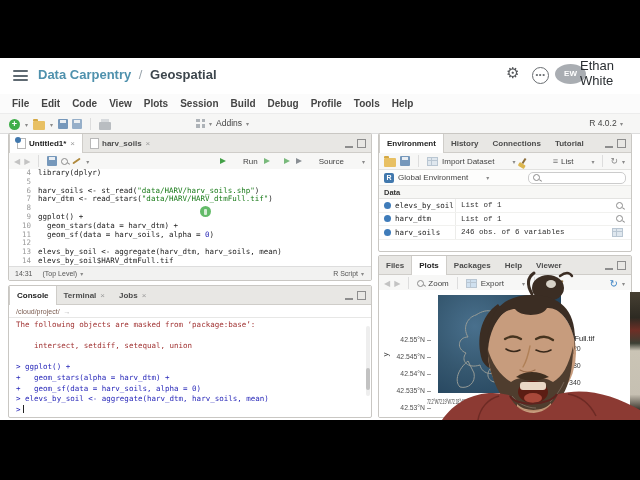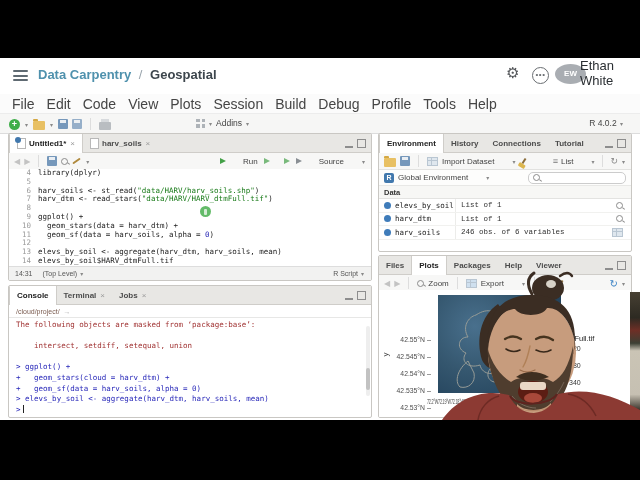--- a/index.html
+++ b/index.html
@@ -19,21 +19,21 @@
   .gear{position:absolute;left:506px;top:6px;font-size:15px;color:#55585b;}
   .dots{position:absolute;left:532px;top:9px;width:15px;height:15px;border:1.4px solid #6a6e72;border-radius:50%;
         color:#6a6e72;font-size:8px;line-height:14px;text-align:center;letter-spacing:.5px;}
   .avatar{position:absolute;left:555px;top:6px;width:31px;height:20px;border-radius:50%;background:#a9adb2;
           color:#fff;font-size:8px;font-weight:bold;text-align:center;line-height:20px;}
   .uname{position:absolute;left:580px;top:0;font-size:13px;color:#2b2f33;}
 
   
   .menubar{position:absolute;left:0;top:36px;width:640px;height:20px;background:#fbfbfb;border-bottom:1px solid #ececec;
            display:flex;align-items:center;padding-left:12px;box-sizing:border-box;}
-  .menubar span{font-size:14px;font-weight:normal;color:#454545;margin-right:12px;cursor:pointer;}
+  .menubar span{font-size:10px;font-weight:bold;color:#454545;margin-right:12px;cursor:pointer;}
   .toolbar{position:absolute;left:0;top:56px;width:640px;height:19px;background:#f6f6f5;border-bottom:1px solid #dcdcdc;}
   .ticon{display:inline-block;vertical-align:middle;}
   .newdoc{width:11px;height:11px;border-radius:50%;background:#3fae49;color:#fff;font-size:9px;line-height:10px;text-align:center;font-weight:bold;}
   .folder{width:12px;height:9px;background:#e8c063;border-radius:1px;position:relative;margin-top:2px;}
   .folder:before{content:"";position:absolute;top:-2px;left:0;width:5px;height:2px;background:#d4a843;border-radius:1px 1px 0 0;}
   .floppy{width:10px;height:10px;background:#7698bb;border-radius:1px;position:relative;}
   .floppy:before{content:"";position:absolute;top:1px;left:2px;width:6px;height:3px;background:#e9eef3;}
   .floppy.dim{opacity:.75;}
   .printer{width:12px;height:8px;background:#b9bdc1;border-radius:1px;margin-top:3px;position:relative;}
   .printer:before{content:"";position:absolute;top:-3px;left:2px;width:8px;height:3px;background:#d7dadd;}
@@ -276,21 +276,21 @@
       <div class="cpath">
         <span>/cloud/project/</span>
           <span class="go">→</span>
       </div>
       <div class="cbody">
         <div class="cline msg">The following objects are masked from ‘package:base’:</div>
         <div class="cline msg"></div>
         <div class="cline msg">    intersect, setdiff, setequal, union</div>
         <div class="cline msg"></div>
         <div class="cline cmd">&gt; ggplot() +</div>
-        <div class="cline cmd">+   geom_stars(cloud = harv_dtm) +</div>
+        <div class="cline cmd">+   geom_stars(alpha = harv_dtm) +</div>
         <div class="cline cmd">+   geom_sf(data = harv_soils, alpha = 0)</div>
         <div class="cline cmd">&gt; elevs_by_soil &lt;- aggregate(harv_dtm, harv_soils, mean)</div>
         <div class="cline cmd"><span>&gt;</span><span class="caret"></span></div>
       </div>
       <div class="cscroll">
           <i></i>
         </div>
     </div>
 
     <div class="pane" style="left:378px;top:75px;width:254px;height:119px;">

